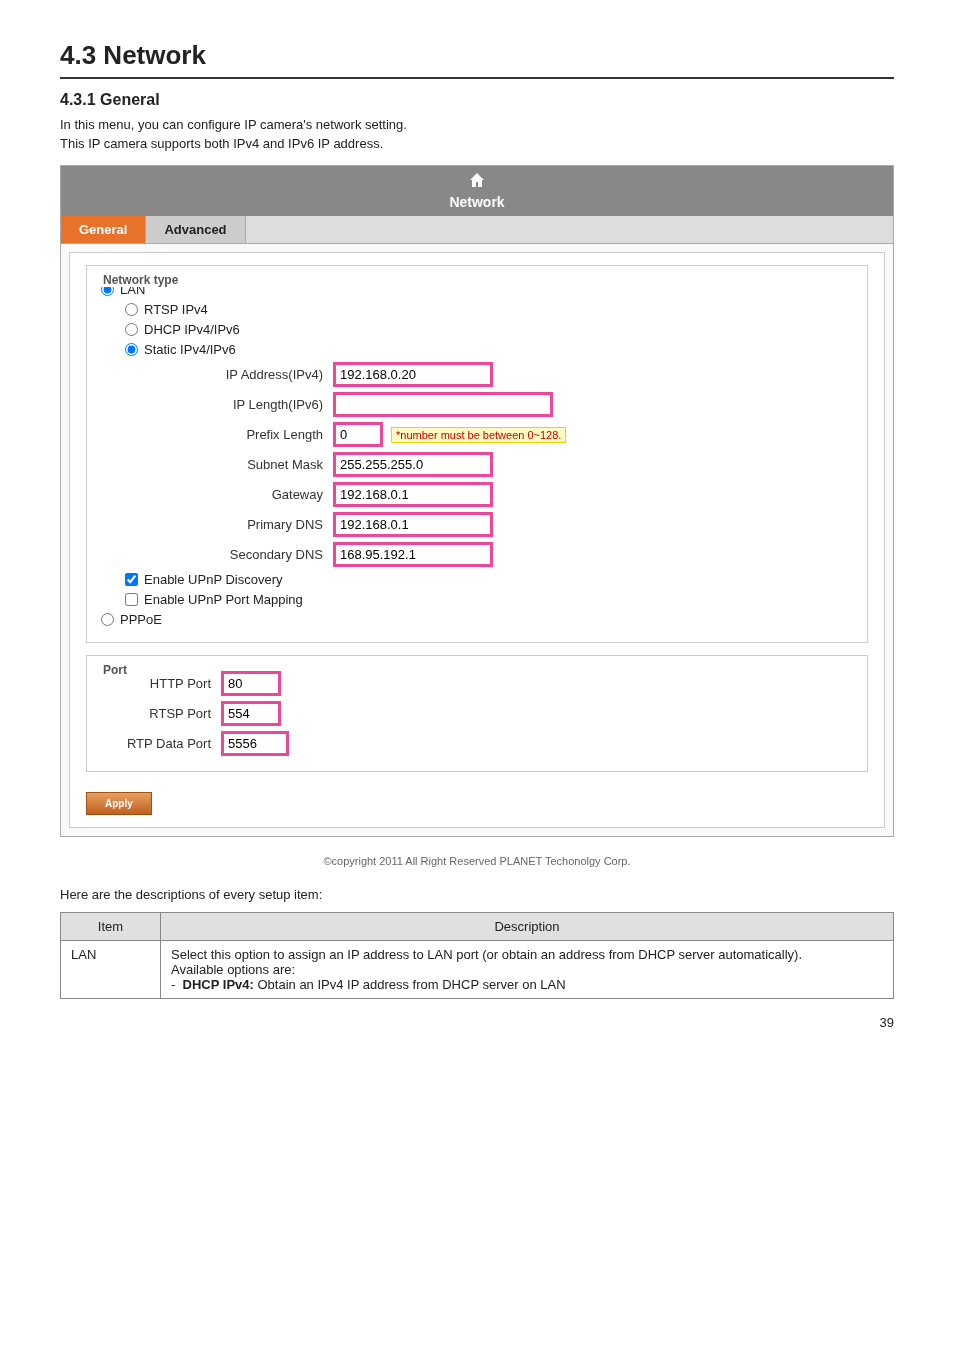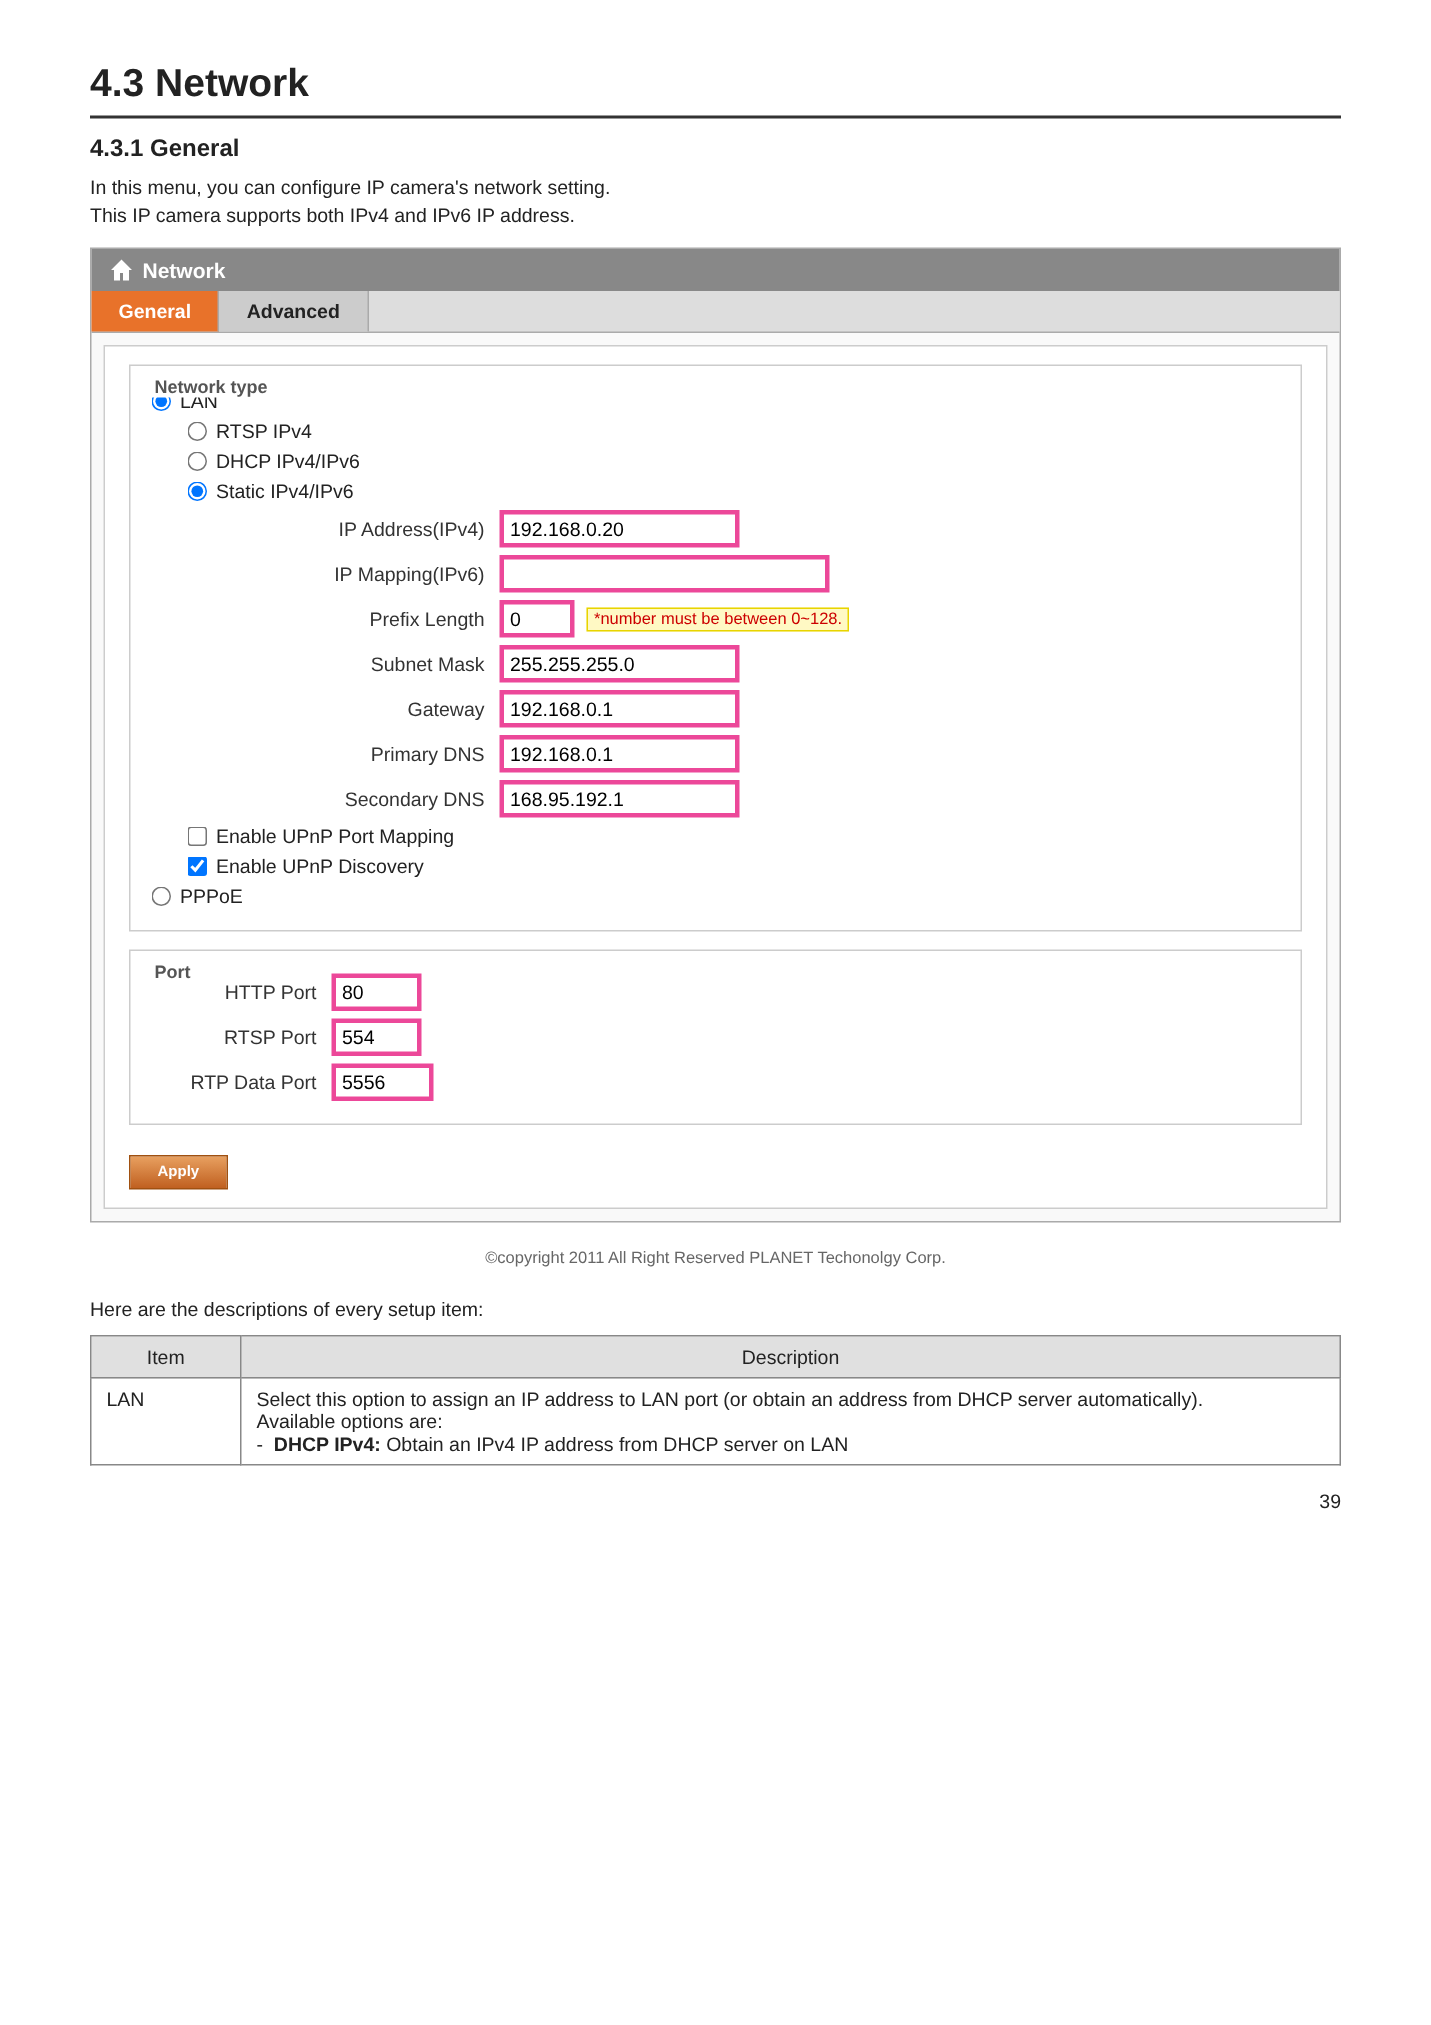--- a/index.html
+++ b/index.html
@@ -41,20 +41,21 @@
 
     .network-panel-header {
       background: #888;
       color: #fff;
       padding: 6px 12px;
       font-size: 14px;
       font-weight: bold;
       display: flex;
       align-items: center;
       gap: 6px;
+      flex-direction: column;
     }
 
     .network-panel-header .home-icon {
       display: inline-block;
       width: 16px;
       height: 16px;
     }
 
     .tabs-row {
       display: flex;
@@ -272,21 +273,21 @@
           </div>
 
           <div class="sub-sub-group">
 
             <div class="field-row">
               <span class="field-label">IP Address(IPv4)</span>
               <input class="field-input" type="text" value="192.168.0.20" style="">
             </div>
 
             <div class="field-row">
-              <span class="field-label">IP Mapping(IPv6)</span>
+              <span class="field-label">IP Length(IPv6)</span>
               <input class="field-input" type="text" style="width: 220px;">
             </div>
 
             <div class="field-row">
               <span class="field-label">Prefix Length</span>
               <input class="field-input" type="text" style="width: 50px;" value="0">
               <span class="field-hint">*number must be between 0~128.</span>
             </div>
 
             <div class="field-row">
@@ -305,26 +306,26 @@
             </div>
 
             <div class="field-row">
               <span class="field-label">Secondary DNS</span>
               <input class="field-input" type="text" value="168.95.192.1" style="">
             </div>
           </div>
         </div>
 
         <div class="checkbox-item">
+          <input type="checkbox" checked="" style="">
+          <span>Enable UPnP Discovery</span>
+        </div>
+        <div class="checkbox-item">
           <input type="checkbox" style="">
           <span>Enable UPnP Port Mapping</span>
-        </div>
-        <div class="checkbox-item">
-          <input type="checkbox" checked="" style="">
-          <span>Enable UPnP Discovery</span>
         </div>
 
         <div class="radio-item">
           <input type="radio" name="networktype" style="">
           <span>PPPoE</span>
         </div>
       </div>
     </div>
 
     

